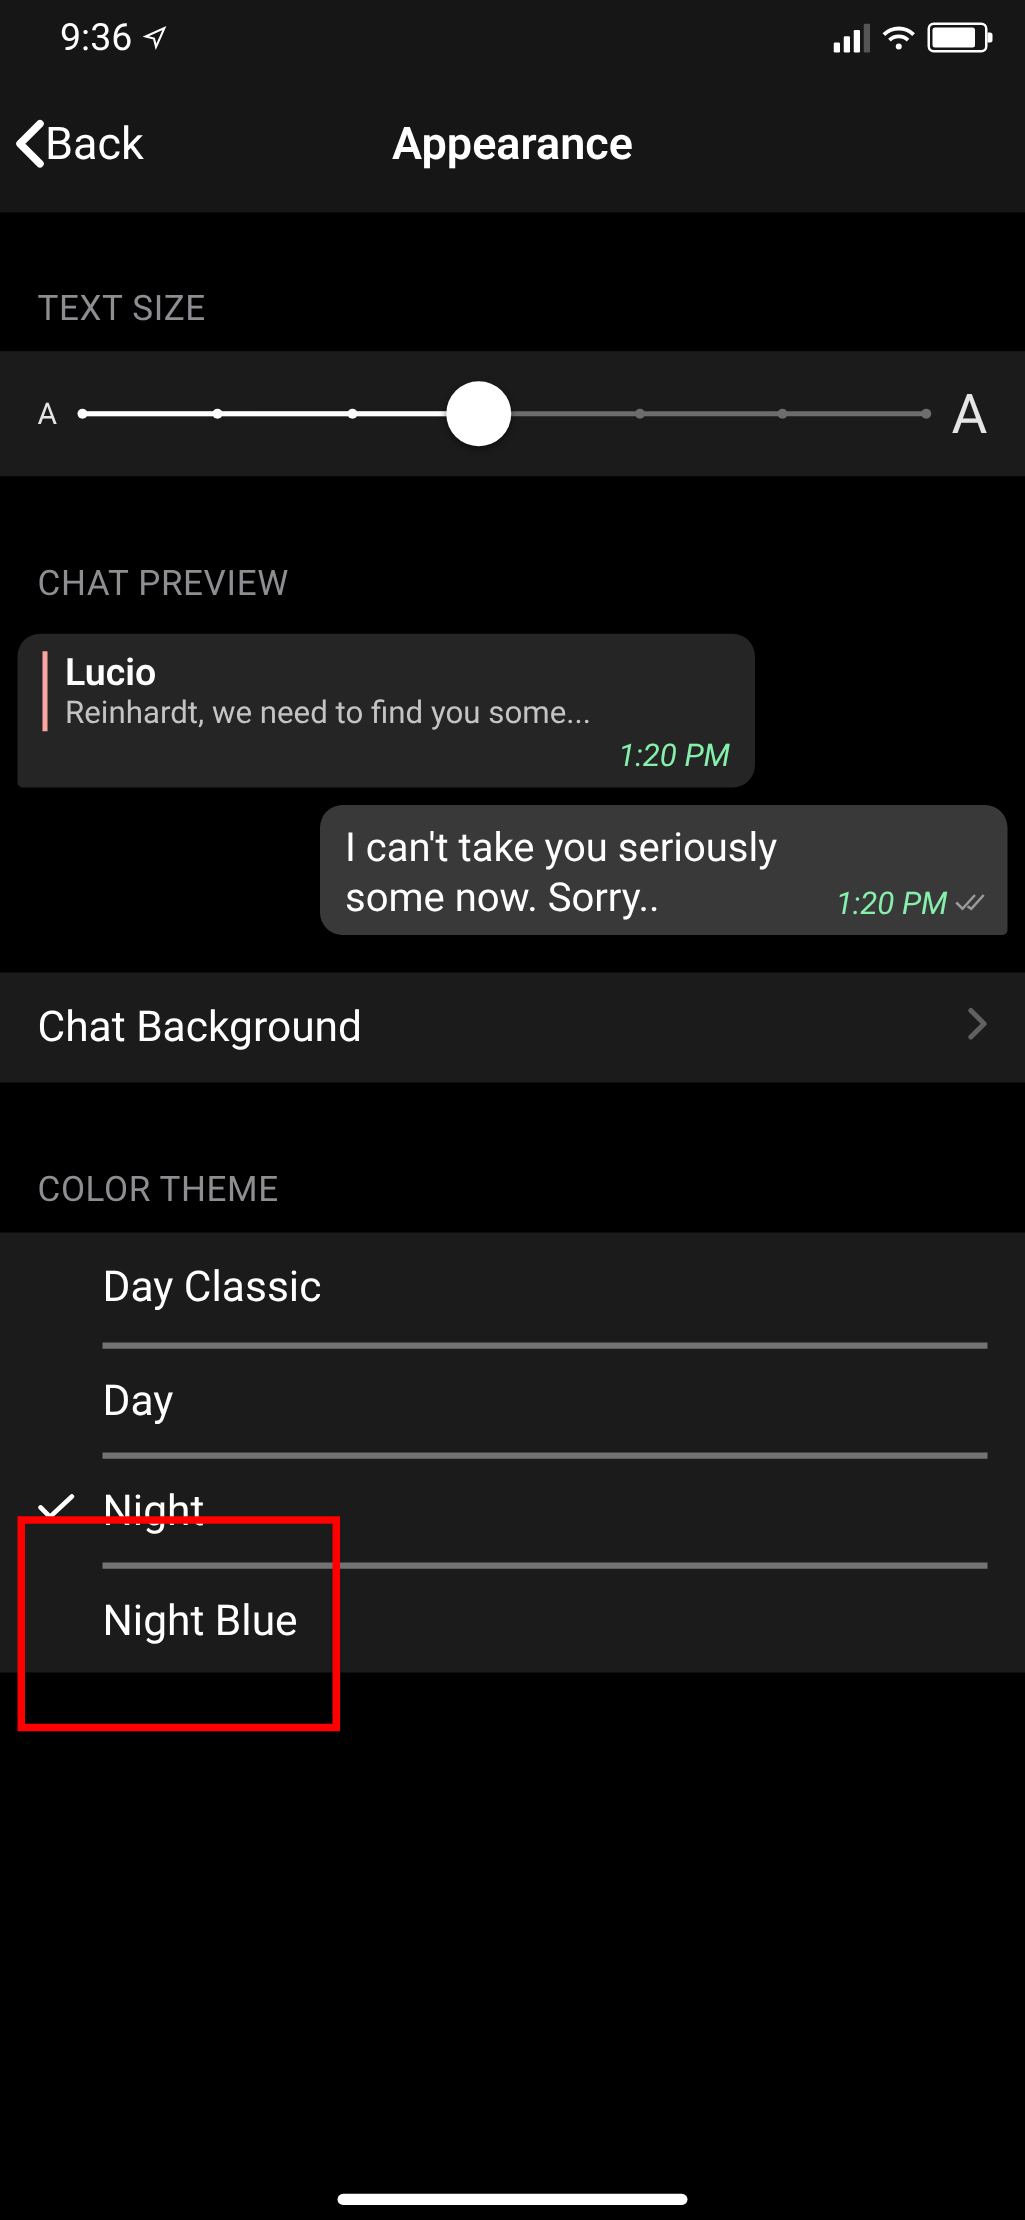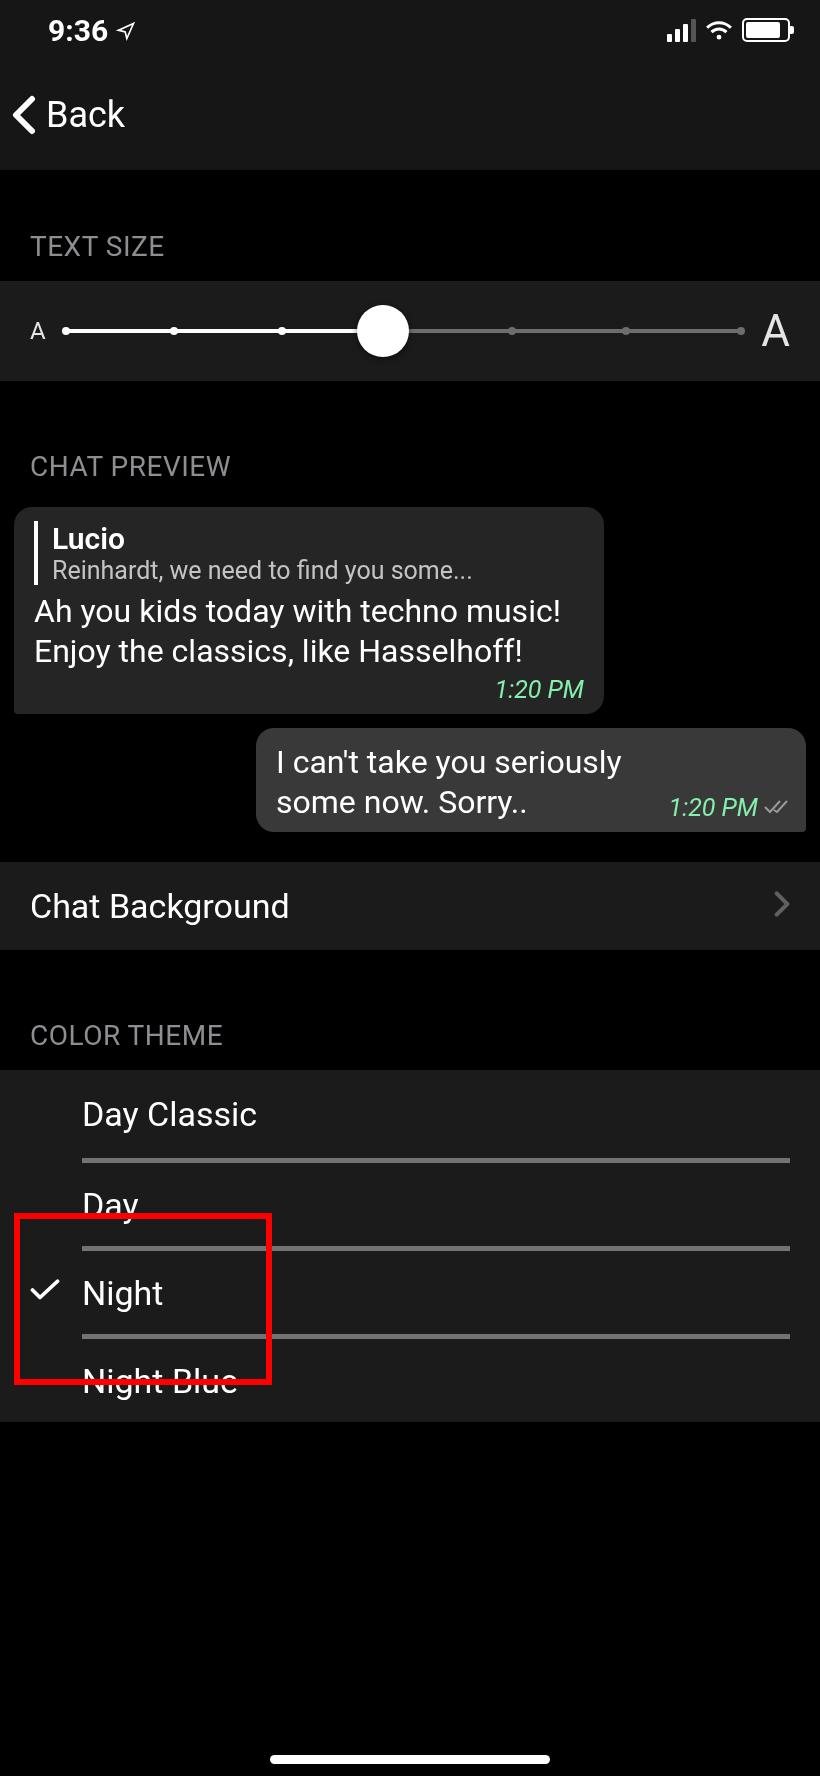--- a/index.html
+++ b/index.html
@@ -25,21 +25,21 @@
     align-items: center;
     justify-content: space-between;
     padding: 0 30px 0 48px;
     background: #161616;
   }
   .status-left {
     display: flex;
     align-items: center;
     gap: 8px;
     font-size: 30px;
-    font-weight: 700;
+    font-weight: 400;
   }
   .location-arrow {
     display:inline-block;
   }
   .status-right {
     display:flex;
     align-items:center;
     gap:8px;
   }
   .signal-bars {
@@ -87,21 +87,21 @@
     background:#161616;
     height:110px;
     display:flex;
     align-items:center;
     position:relative;
     padding: 0 12px;
   }
   .nav-back {
     display:flex;
     align-items:center;
-    gap:10px;
+    gap:0;
     color:#fff;
     font-size:36px;
   }
   .nav-title {
     position:absolute;
     left:50%;
     transform:translateX(-50%);
     font-size:36px;
     font-weight:600;
   }
@@ -186,21 +186,21 @@
   }
   .bubble-out {
     background:#393939;
     margin-left:auto;
     border-bottom-right-radius:4px;
     margin-top:14px;
     max-width: 550px;
     padding-right: 130px;
   }
   .reply-bar {
-    border-left:4px solid #ffffff;
+    border-left:4px solid #fca5a5;
     padding-left:14px;
     margin-bottom:6px;
   }
   .reply-name { color:#fff; font-size:30px; font-weight:600;}
   .reply-text { color:#c4c4c4; font-size:25px; }
   .bubble-text { color:#fff; font-size:32px; line-height:1.25;}
   .bubble-time {
     color:#86efac;
     font-size:25px;
     font-style:italic;
@@ -310,20 +310,21 @@
   </div>
 </div>
 
 <div class="nav-bar">
   <div class="nav-back">
     <svg width="24" height="40" viewBox="0 0 12 20">
         <path fill="none" stroke="#fff" stroke-width="3" stroke-linecap="round" stroke-linejoin="round" d="M10 2 L2 10 L10 18"></path>
       </svg>
     <span>Back</span>
   </div>
+  <div class="nav-title">Appearance</div>
 </div>
 
 <div class="section-header first">TEXT SIZE</div>
 <div class="slider-panel">
   <span class="slider-a-small">A</span>
   <div class="slider-track-wrap">
     <div class="slider-track">
       <div class="slider-track-fill"></div>
       <span class="tick filled" style="left:0%"></span>
       <span class="tick filled" style="left:16%"></span>
@@ -337,21 +338,20 @@
   <span class="slider-a-large">A</span>
 </div>
 
 <div class="section-header">CHAT PREVIEW</div>
 <div class="chat-area">
   <div class="bubble bubble-in">
     <div class="reply-bar">
       <div class="reply-name">Lucio</div>
       <div class="reply-text">Reinhardt, we need to find you some...</div>
     </div>
-    <div class="bubble-text">Ah you kids today with techno music! Enjoy the classics, like Hasselhoff!</div>
     <div class="bubble-time">1:20 PM</div>
   </div>
   <div class="bubble bubble-out">
     <div class="bubble-text">I can't take you seriously some now. Sorry..</div>
     <div class="bubble-time">
       <span>1:20 PM</span>
       <span class="checks">
         <svg width="28" height="18" viewBox="0 0 28 18">
             <path fill="none" stroke="#9a9a9a" stroke-width="2" d="M1 9l5 5L16 3M10 12l3 2L23 3"></path>
           </svg>

